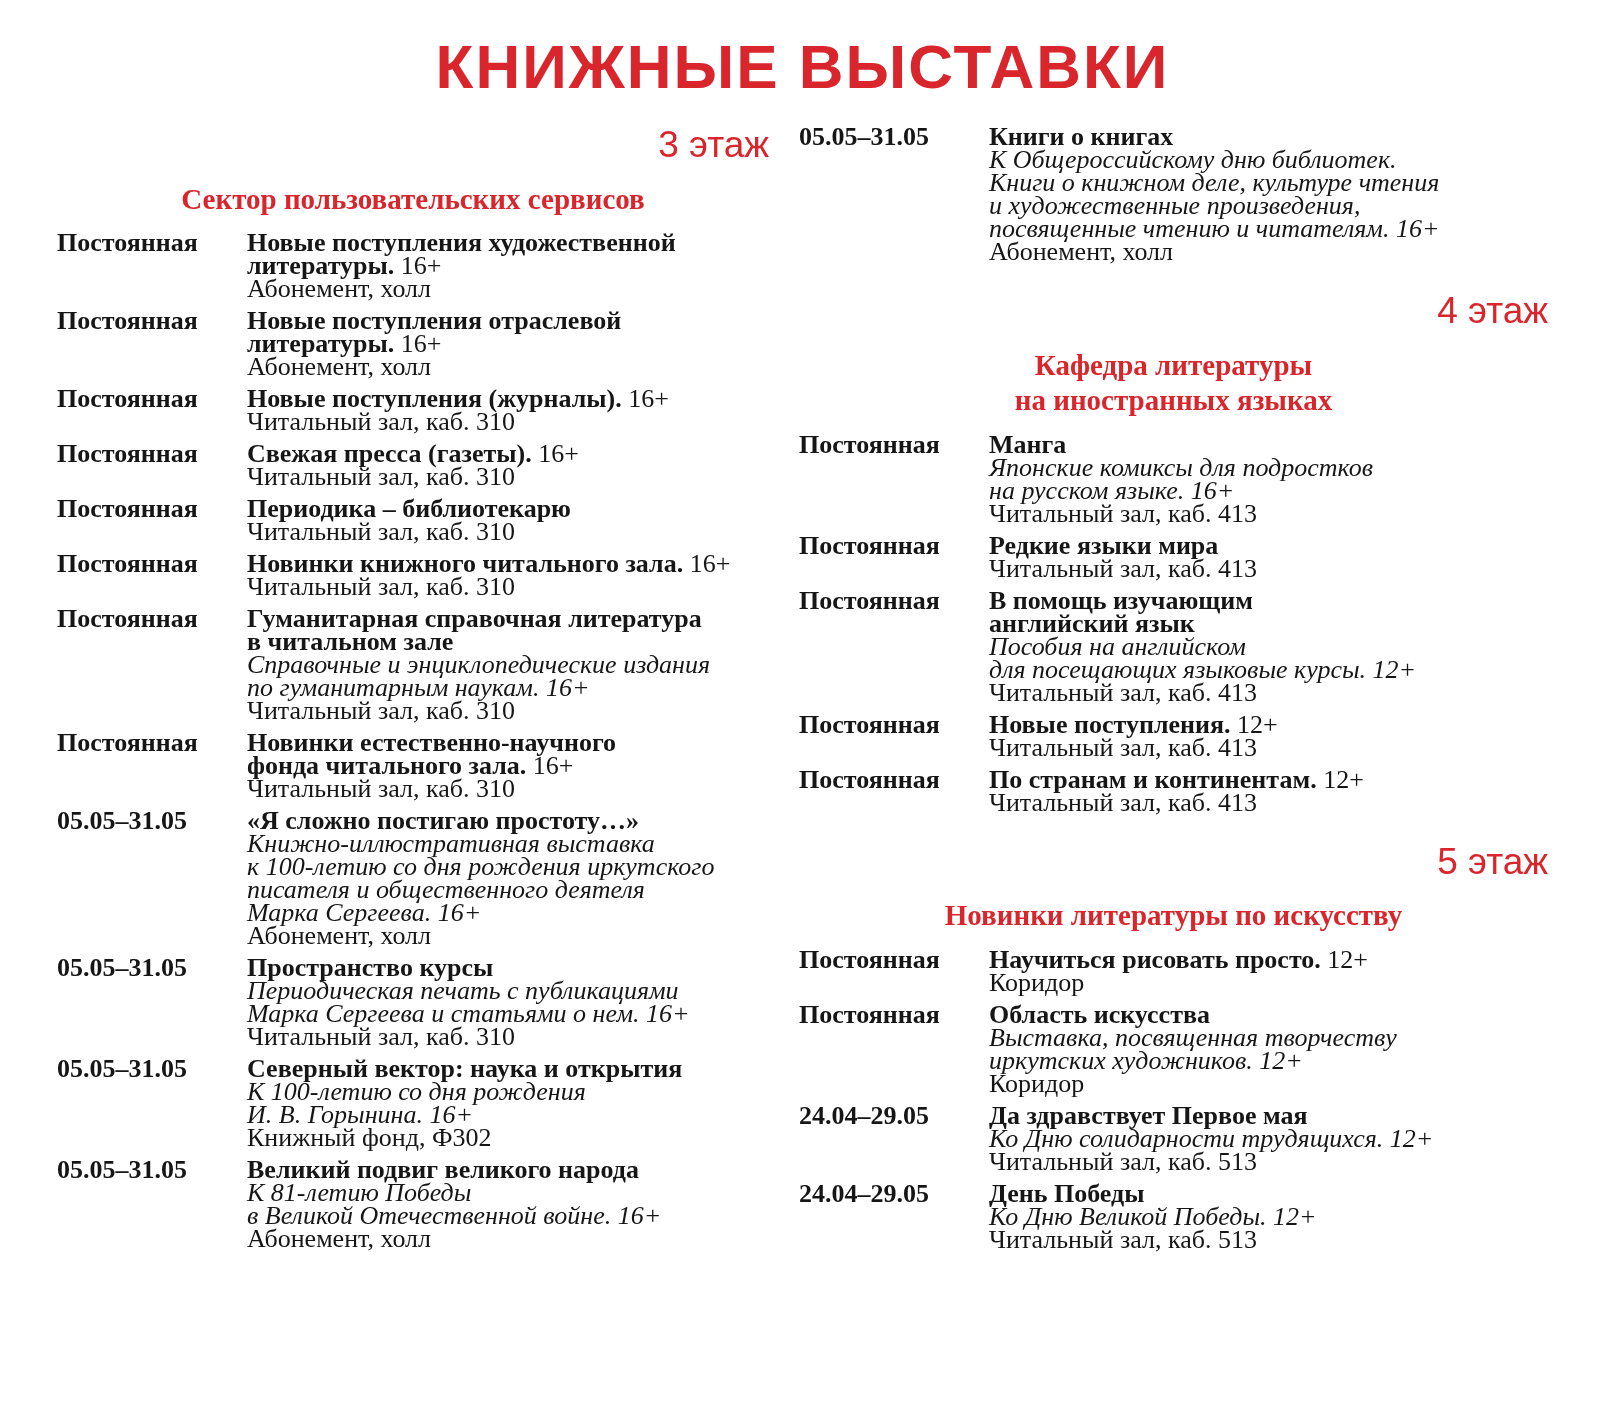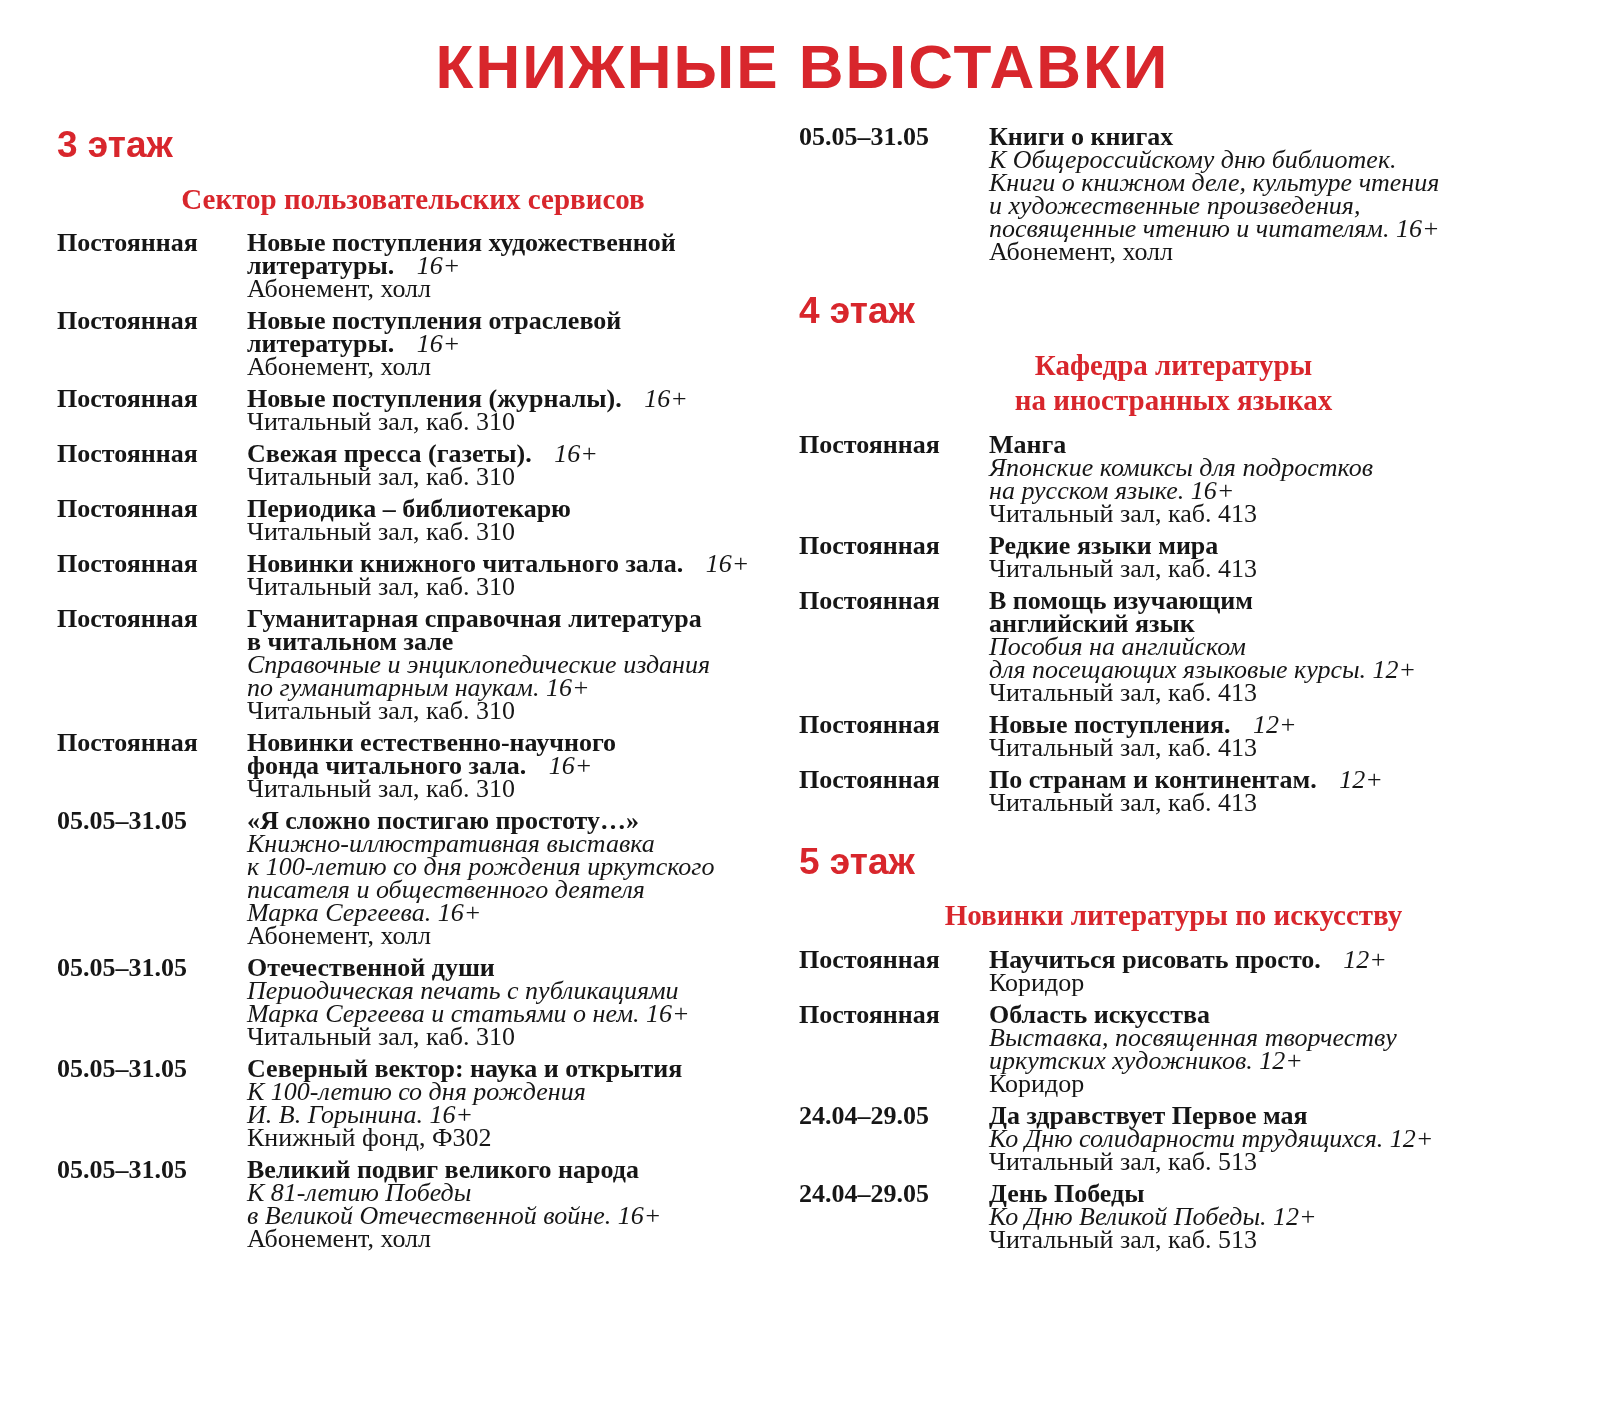--- a/index.html
+++ b/index.html
@@ -35,24 +35,24 @@
     margin-top: 26px;
   }
   .col {
     box-sizing: border-box;
   }
   .col-left  { width: 712px; margin-right: 30px; }
   .col-right { width: 749px; }
 
   .floor-heading {
     font-family: "Liberation Sans", sans-serif;
-    font-weight: bold;
+    font-weight: normal;
     font-size: 37px;
     color: var(--accent);
-    text-align: left;
+    text-align: right;
     line-height: 1.1;
     margin: 0 0 16px 0;
   }
   .section + .section .floor-heading { margin-top: 28px; }
   .dept-heading {
     font-family: "Liberation Serif", serif;
     font-weight: bold;
     font-size: 29px;
     color: var(--accent);
     text-align: center;
@@ -65,21 +65,21 @@
     grid-template-columns: 190px 1fr;
     margin-bottom: 9px;
     font-size: 26px;
     line-height: 23px;
   }
   .e-date {
     font-weight: bold;
     white-space: nowrap;
   }
   .e-title { font-weight: bold; white-space: pre-line; text-align: right; }
-  .e-age   { font-style: italic; font-weight: normal; margin-left: 16px; }
+  .e-age   { font-weight: normal; }
   .e-desc  { font-style: italic; white-space: pre-line; }
   .e-loc   { white-space: pre-line; }
 </style>
 </head>
 <body>
 
 <div class="page">
   <h1 class="page-title">КНИЖНЫЕ ВЫСТАВКИ</h1>
 
   <div class="cols">
@@ -156,21 +156,21 @@
               <div class="e-desc">Книжно-иллюстративная выставка
 к 100-летию со дня рождения иркутского
 писателя и общественного деятеля
 Марка Сергеева. 16+</div>
               <div class="e-loc">Абонемент, холл</div>
             </div>
           </div>
           <div class="entry">
             <div class="e-date">05.05–31.05</div>
             <div class="e-body">
-              <div class="e-titleline"><span class="e-title">Отечественной души</span></div>
+              <div class="e-titleline"><span class="e-title">Пространство курсы</span></div>
               <div class="e-desc">Периодическая печать с публикациями
 Марка Сергеева и статьями о нем. 16+</div>
               <div class="e-loc">Читальный зал, каб. 310</div>
             </div>
           </div>
           <div class="entry">
             <div class="e-date">05.05–31.05</div>
             <div class="e-body">
               <div class="e-titleline"><span class="e-title">Северный вектор: наука и открытия</span></div>
               <div class="e-desc">К 100-летию со дня рождения

